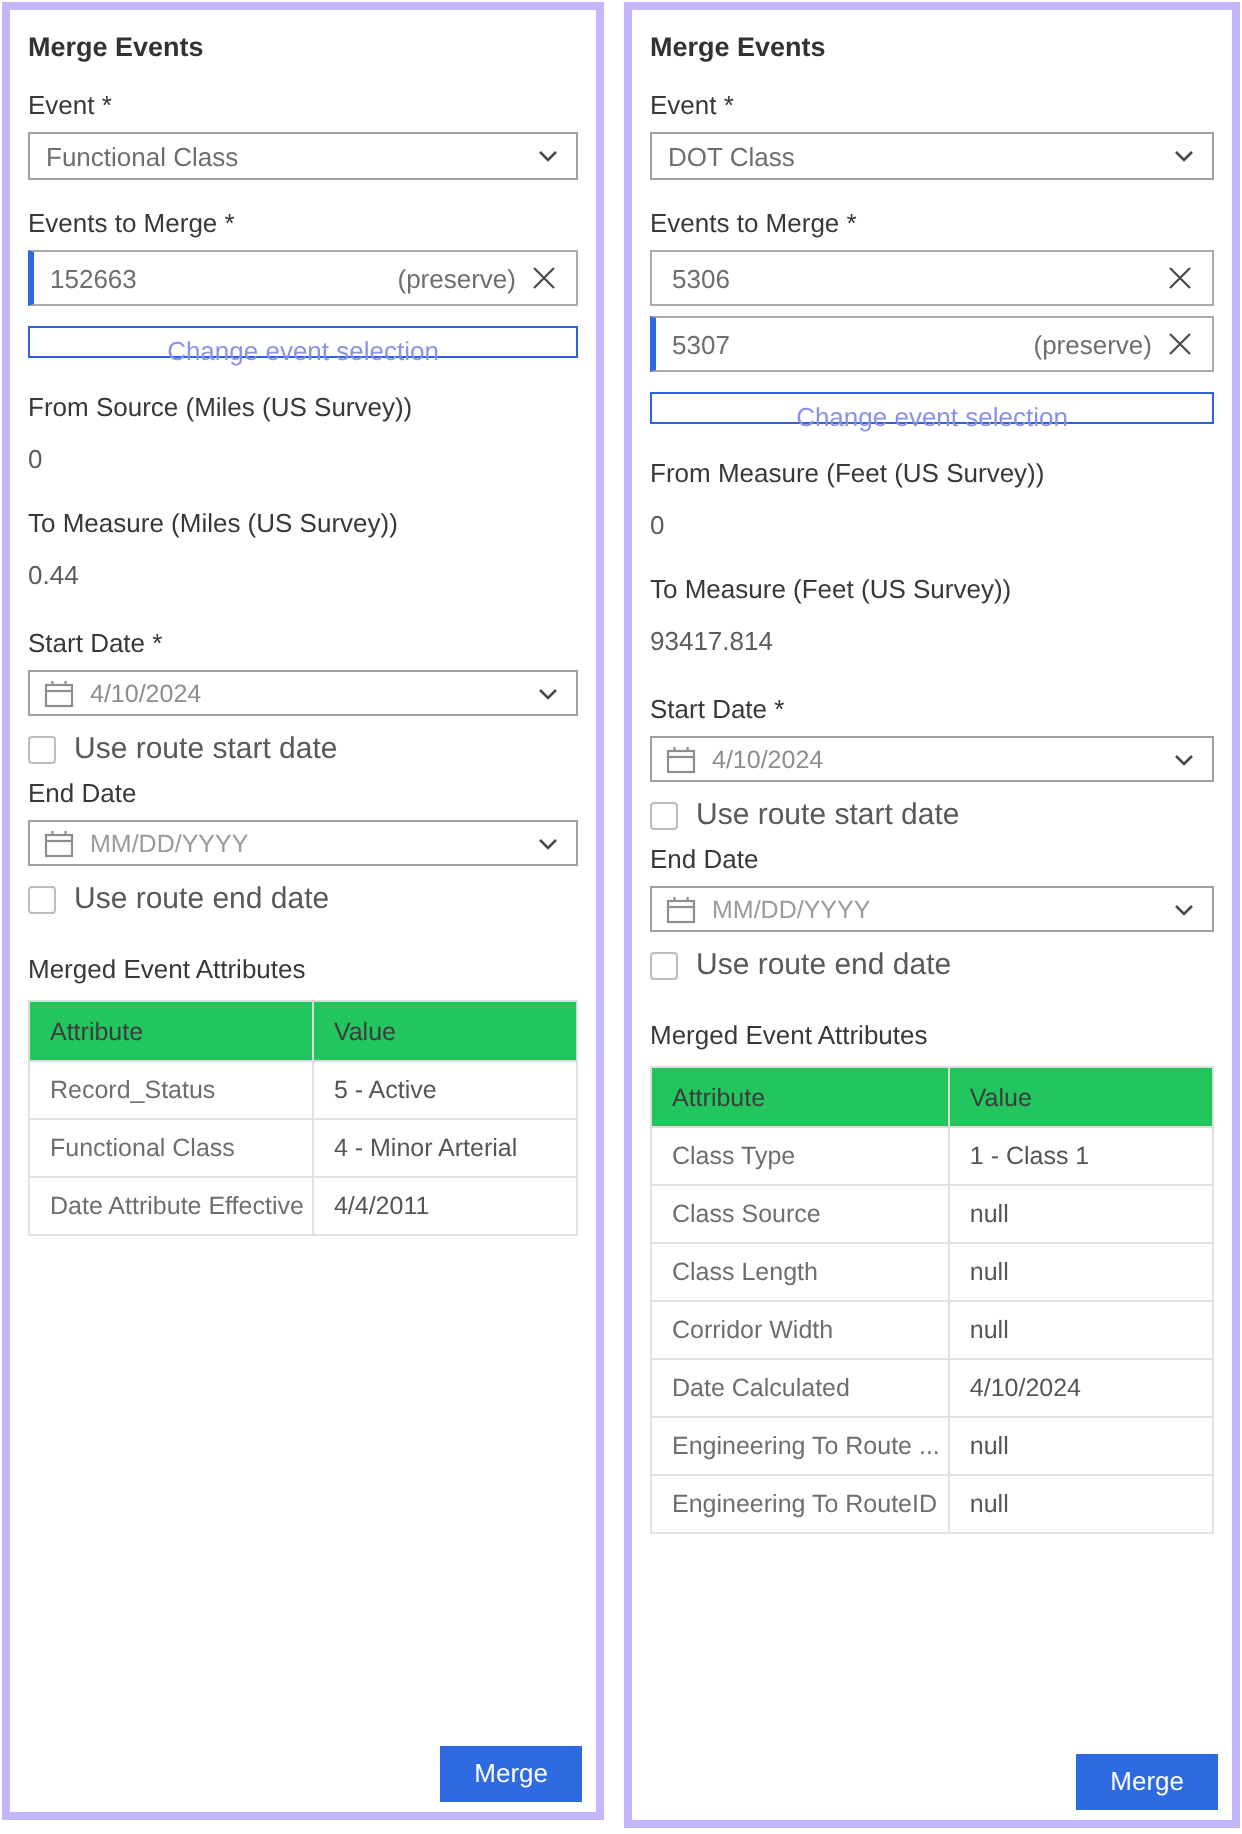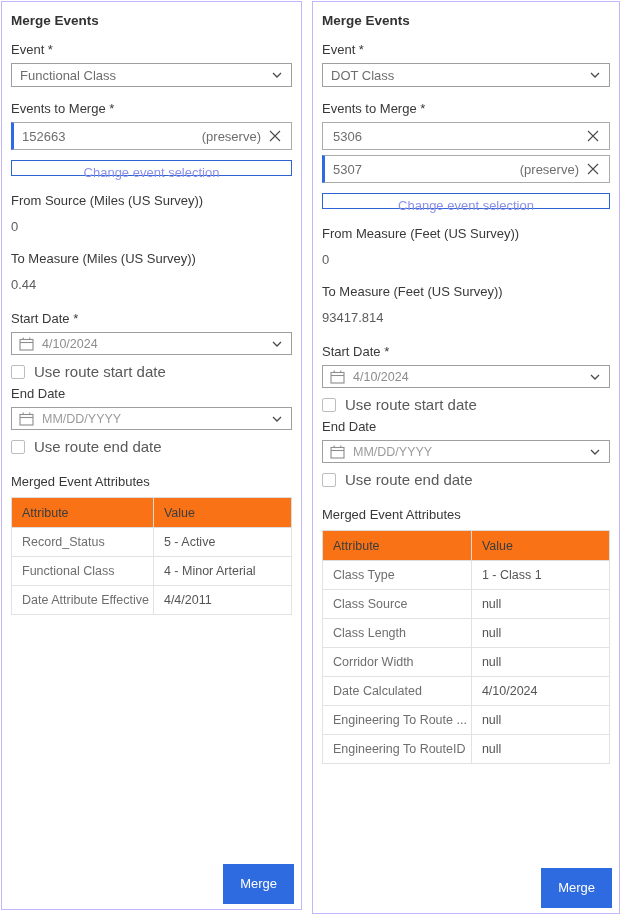--- a/index.html
+++ b/index.html
@@ -1,20 +1,20 @@
 <!DOCTYPE html>
 <html><head>
 <meta charset="utf-8">
 <style>
   * { margin:0; padding:0; box-sizing:border-box; }
   html,body { width:621px; height:917px; background:#ffffff;
     font-family:"Liberation Sans","DejaVu Sans",sans-serif; }
   .wrap { position:relative; width:621px; height:917px; }
   .panel { position:absolute; top:1px; background:#ffffff;
-    border:1px solid #c4b5fd; padding:9px; }
+    border:4px solid #c4b5fd; padding:9px; }
   .panel-left  { left:1px;  width:301px; height:909px; }
   .panel-right { left:312px; width:308px; height:913px; }
 
   .panel-title { font-size:13.5px; font-weight:700; color:#323232; padding-top:2px; }
 
   .field-label { font-size:13px; color:#383838; margin-top:14px; margin-bottom:6px; }
 
   .selectbox { position:relative; height:24px; border:1px solid #9f9f9f;
     background:#fff; display:flex; align-items:center; padding:0 24px 0 8px; cursor:pointer; }
   .selectbox .sel-text { font-size:13px; color:#6e6e6e; white-space:nowrap; overflow:hidden; }
@@ -42,28 +42,28 @@
   .datebox .date-text { font-size:12.5px; color:#8d8d8d; }
   .datebox .date-text.ph { color:#9b9b9b; }
 
   .check-row { display:flex; align-items:center; margin-top:8px; margin-bottom:6px; }
   .checkbox { width:14px; height:14px; border:1px solid #bdbdbd; background:#fff;
     border-radius:2px; margin-right:9px; cursor:pointer; flex:0 0 auto; }
   .check-label { font-size:15px; color:#595959; }
 
   .attrs-label { font-size:13px; color:#383838; margin-top:19px; margin-bottom:8px; }
   table.attrs { width:100%; border-collapse:collapse; border:1px solid #d6d6d6; }
-  table.attrs th { background:#f97316; font-weight:400; font-size:12.5px; color:#3c3c3c;
+  table.attrs th { background:#22c55e; font-weight:400; font-size:12.5px; color:#3c3c3c;
     text-align:left; height:30px; padding:0 0 0 10px; border:1px solid #dcdcdc; }
   table.attrs td { font-size:12.5px; color:#6e6e6e; height:29px;
     padding:0 4px 0 10px; border:1px solid #e2e2e2; white-space:nowrap; overflow:hidden; }
   table.attrs td.val { color:#555555; }
   table.attrs th:first-child, table.attrs td:first-child { width:50.5%; }
 
-  .merge-btn { position:absolute; right:7px; bottom:5px; height:40px; padding:0 17px;
+  .merge-btn { position:absolute; right:7px; bottom:5px; height:28px; padding:0 17px;
     background:#2e6ae0; color:#ffffff; font-size:13px; border:none; line-height:24px;
     cursor:pointer; }
 </style>
 </head>
 <body>
 
 <div class="wrap">
 
   <div class="panel panel-left">
     <div class="panel-title">Merge Events</div>

